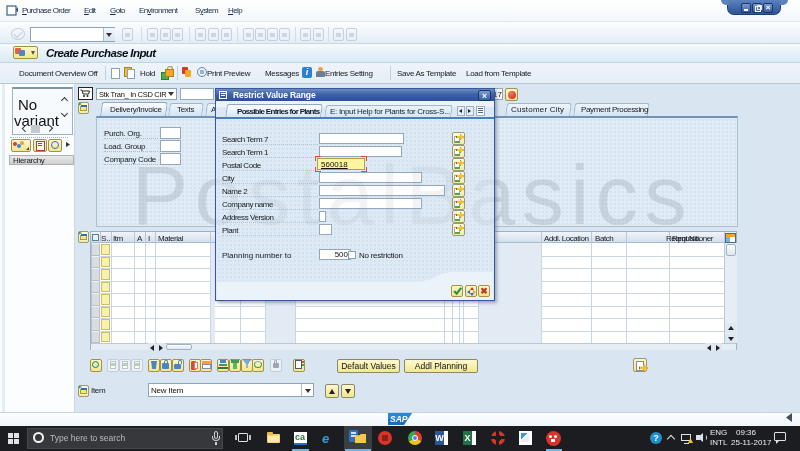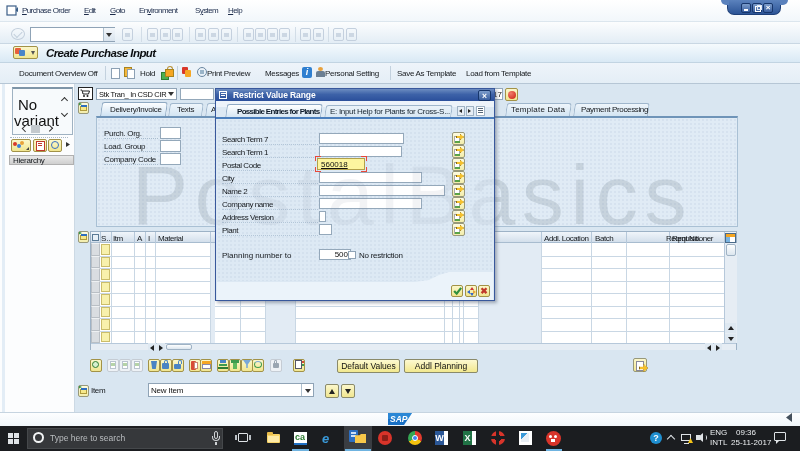--- a/index.html
+++ b/index.html
@@ -112,21 +112,21 @@
 <div class="abs" style="left:197px;top:67px;width:10px;height:10px;border:1.5px solid #6a86a0;border-radius:50%;box-sizing:border-box;"></div>
 <div class="abs" style="left:200px;top:70px;width:4px;height:4px;background:#9ab4c8;"></div>
 <div class="lbl" style="left:207px;top:69px;">Print Preview</div>
 <div class="lbl" style="left:265px;top:69px;">Messages</div>
 <div class="abs" style="left:302px;top:67px;width:10px;height:11px;background:#2f7fd0;border-radius:2px;color:#fff;font-size:9px;font-weight:bold;text-align:center;line-height:11px;font-style:italic;">i</div>
 
 <div class="abs" style="left:316px;top:67px;width:9px;height:10px;">
     <div class="abs" style="left:2px;top:0;width:5px;height:4px;background:#e8a13c;border-radius:50%;"></div>
     <div class="abs" style="left:0;top:4px;width:9px;height:6px;background:#6b7f93;border-radius:2px 2px 0 0;"></div>
   </div>
-<div class="lbl" style="left:325px;top:69px;">Personal Setting</div>
+<div class="lbl" style="left:325px;top:69px;">Entries Setting</div>
 <div class="abs" style="left:390px;top:66px;width:1px;height:14px;background:#c3d1de;"></div>
 <div class="lbl" style="left:397px;top:69px;">Save As Template</div>
 <div class="lbl" style="left:466px;top:69px;">Load from Template</div>
 
 <div class="abs" style="left:0;top:84px;width:800px;height:328px;background:#d9e6f1;"></div>
 
 <div class="abs" style="left:0;top:84px;width:75px;height:328px;background:#fcfdfe;border-right:1px solid #ccd9e4;box-sizing:border-box;"></div>
 
 <div class="abs" style="left:2px;top:84px;width:3px;height:342px;background:#e3edf6;"></div>
 
@@ -186,21 +186,21 @@
     <div class="abs" style="left:1px;top:0.5px;width:3px;height:3px;background:#3e9b4f;clip-path:polygon(0 0,100% 50%,0 100%);"></div>
   </div>
 
 <div class="abs" style="left:101px;top:102px;width:66px;height:14px;background:linear-gradient(#fdfeff,#cfe3f3);border:1px solid #8fa9c2;border-bottom:none;border-radius:3px 3px 0 0;box-sizing:border-box;transform:skewX(-8deg);"></div>
 <div class="lbl" style="left:110px;top:105px;">Delivery/Invoice</div>
 <div class="abs" style="left:169px;top:103px;width:34px;height:13px;background:linear-gradient(#eef5fb,#d4e5f2);border:1px solid #9fb6cc;border-bottom:none;border-radius:3px 3px 0 0;box-sizing:border-box;transform:skewX(-8deg);"></div>
 <div class="lbl" style="left:177px;top:105px;">Texts</div>
 <div class="abs" style="left:206px;top:103px;width:12px;height:13px;background:linear-gradient(#eef5fb,#d4e5f2);border:1px solid #9fb6cc;border-bottom:none;border-radius:3px 3px 0 0;box-sizing:border-box;transform:skewX(-8deg);"></div>
 <div class="lbl" style="left:211px;top:105px;">A</div>
 <div class="abs" style="left:506px;top:103px;width:65px;height:13px;background:linear-gradient(#eef5fb,#d4e5f2);border:1px solid #9fb6cc;border-bottom:none;border-radius:3px 3px 0 0;box-sizing:border-box;transform:skewX(-8deg);"></div>
-<div class="lbl" style="left:511px;top:105px;letter-spacing:0.2px;">Template Data</div>
+<div class="lbl" style="left:511px;top:105px;letter-spacing:0.2px;">Customer City</div>
 <div class="abs" style="left:574px;top:103px;width:75px;height:13px;background:linear-gradient(#eef5fb,#d4e5f2);border:1px solid #9fb6cc;border-bottom:none;border-radius:3px 3px 0 0;box-sizing:border-box;transform:skewX(-8deg);"></div>
 <div class="lbl" style="left:581px;top:105px;letter-spacing:-0.35px;">Payment Processing</div>
 
 <div class="abs" style="left:96px;top:116px;width:642px;height:111px;background-color:#e0ebf5;background-image:radial-gradient(#d6e2ef 1px,transparent 1px);background-size:4px 4px;border:1px solid #a9c0d4;border-top:2px solid #6f94b8;box-sizing:border-box;"></div>
 <div class="lbl" style="left:104px;top:129px;">Purch. Org.</div>
 <div class="abs" style="left:104px;top:138px;width:54px;height:1px;border-top:1px dotted #a8bcce;"></div>
 <div class="inp" style="left:160px;top:127px;width:21px;height:12px;"></div>
 <div class="lbl" style="left:104px;top:142px;">Load. Group</div>
 <div class="abs" style="left:104px;top:151px;width:54px;height:1px;border-top:1px dotted #a8bcce;"></div>
 <div class="inp" style="left:160px;top:140px;width:21px;height:12px;"></div>

